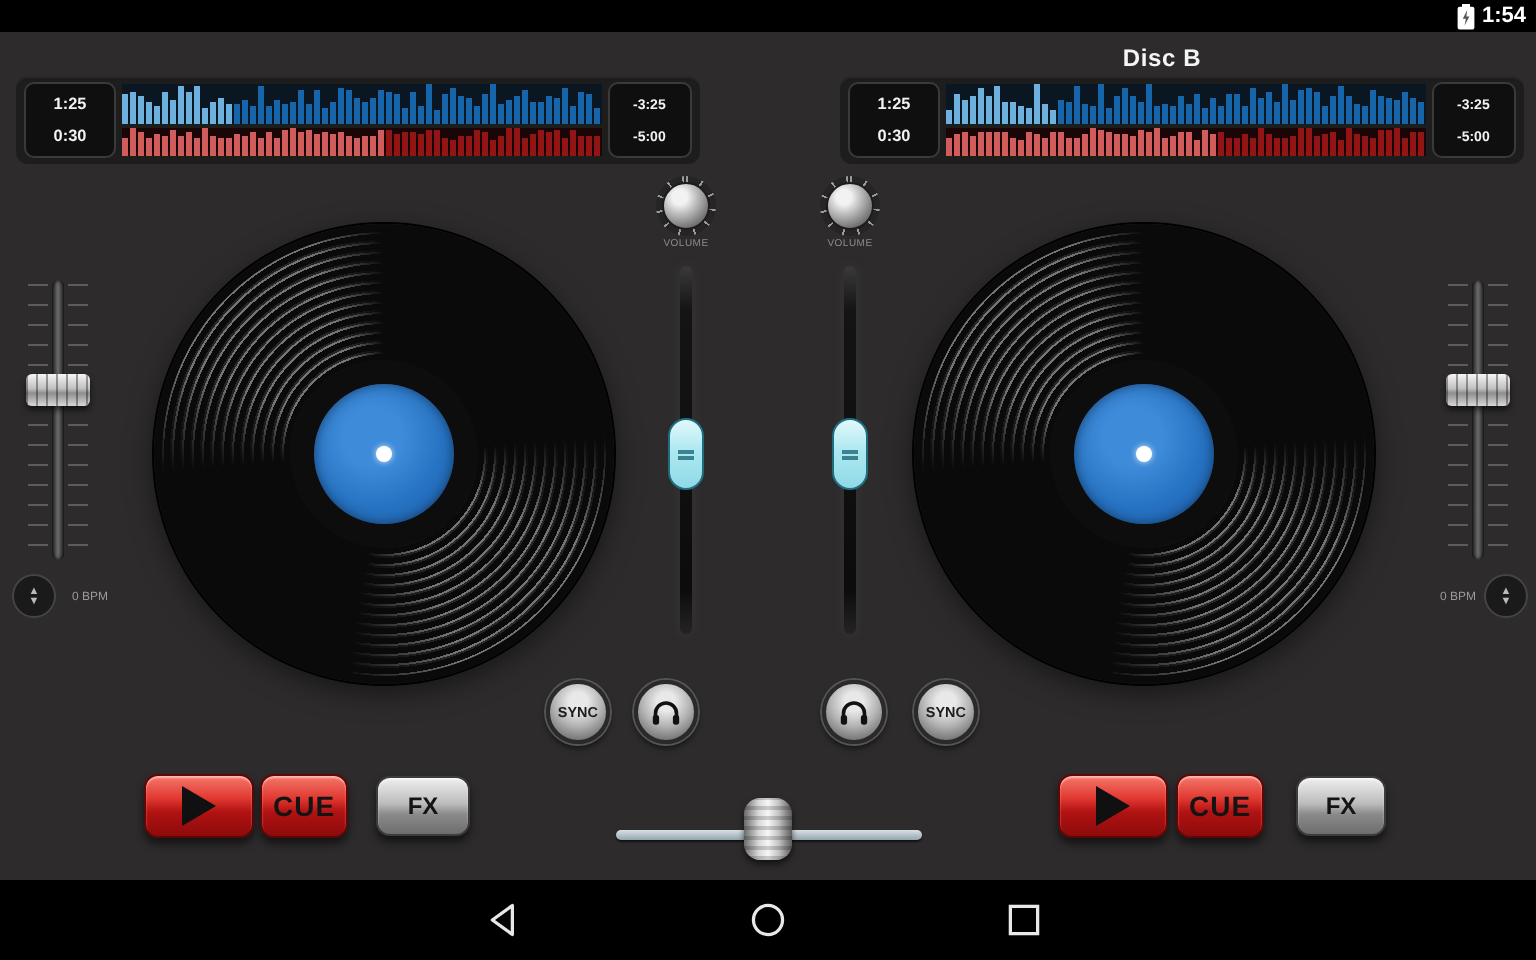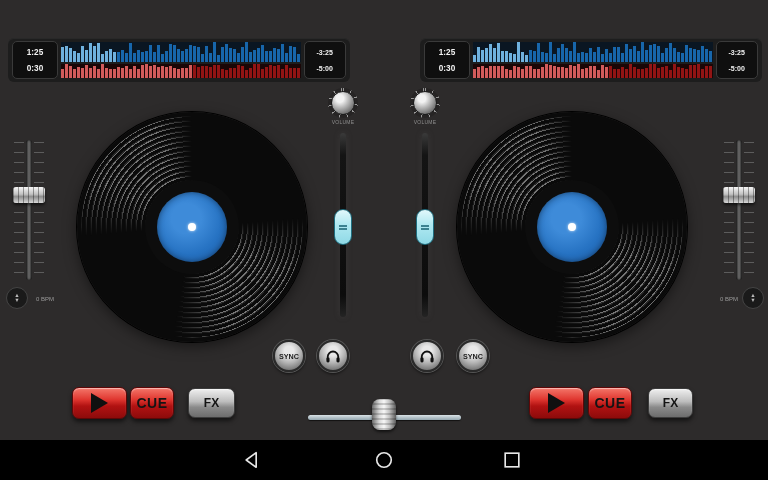--- a/index.html
+++ b/index.html
@@ -106,21 +106,30 @@
     background:linear-gradient(90deg, #6b6b6b 0%, #d8d8d8 30%, #f7f7f7 50%, #c4c4c4 72%, #5c5c5c 100%);
     box-shadow:0 2px 3px rgba(0,0,0,.6); overflow:hidden; }
   .xhandle:after { content:""; display:block; width:100%; height:100%;
     background:repeating-linear-gradient(0deg, rgba(0,0,0,.18) 0 2px, transparent 2px 5px); }
 </style>
 </head>
 <body>
 
 <div class="screen">
 
-
+  <div class="statusbar">
+    <svg width="10" height="13" viewBox="0 0 10 13">
+      <rect x="3" y="0" width="4" height="1.6" fill="#fff"></rect>
+      <rect x="0.8" y="1.4" width="8.4" height="11.4" rx="1" fill="#fff"></rect>
+      <polygon points="5.6,3 3.4,7.4 4.9,7.4 4.3,10.8 6.7,6.2 5.2,6.2" fill="#555"></polygon>
+    </svg>
+    <span class="status-time">1:54</span>
+  </div>
+
+  <div class="deck-title" style="left:410px;">Disc B</div>
 
   <div class="panel" style="left:8px;">
     <div class="timebox" style="left:4px;">
       <span class="t">1:25</span>
       <span class="t">0:30</span>
     </div>
     <div class="waves">
       <div class="waveband top">
           <div class="wbar" style="height: 74.9726%; background: rgb(111, 177, 222);"></div>
           <div class="wbar" style="height: 78.4533%; background: rgb(111, 177, 222);"></div>

